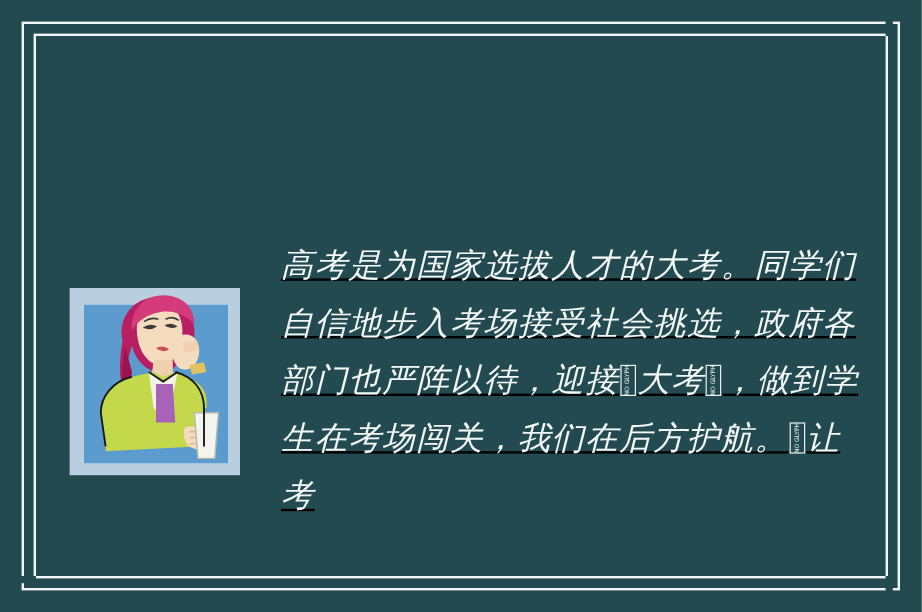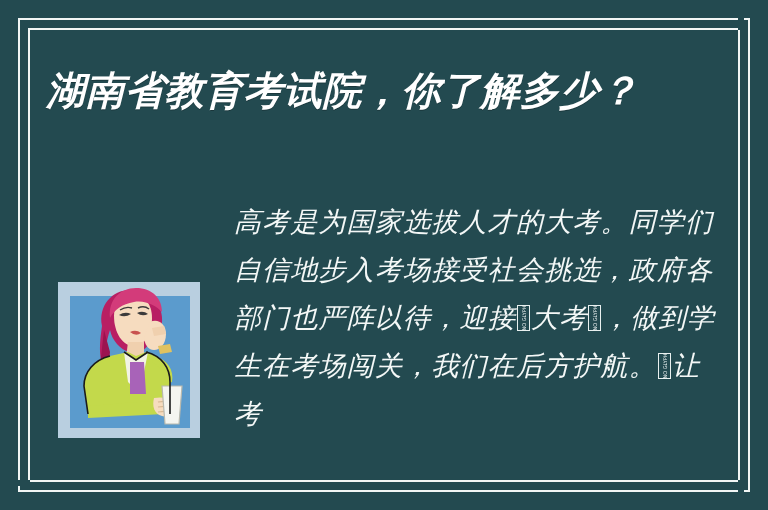--- a/index.html
+++ b/index.html
@@ -69,21 +69,22 @@
     text-shadow: 0 1px 0 rgba(0,0,0,0.25);
   }
 
   
   .content {
     position: absolute;
     left: 46px;
     top: 198px;
     width: 680px;
     display: flex;
-    align-items: flex-end;
+    align-items: center;
+    text-decoration: underline;
   }
 
   
   .figure {
     position: relative;
     flex: 0 0 auto;
     width: 142px;
     height: 156px;
     margin-left: 12px;
     background: #b9cfe0;
@@ -151,21 +152,20 @@
 <body>
 
 <div id="poster">
 
   <div class="frame-outer"></div>
   <div class="frame-inner"></div>
   <div class="notch tr"></div>
   <div class="notch br"></div>
   <div class="notch bl"></div>
 
-  <div class="title">湖南省教育考试院，你了解多少？</div>
 
   <div class="content">
 
     <div class="figure">
       <div class="panel"></div>
       <svg viewBox="0 0 142 156" xmlns="http://www.w3.org/2000/svg">
 
         <path d="M44 44 C40 24 54 8 72 8 C92 8 106 22 104 42 L104 62 C104 62 100 50 96 46 C92 70 80 72 72 70 C62 68 54 58 52 48 C48 60 46 74 46 84 C40 76 42 58 44 44 Z" fill="#b81f63"></path>
         <path d="M46 48 C44 66 42 88 38 104 C34 116 32 120 30 124 L44 126 C48 110 50 88 52 70 Z" fill="#9c1350"></path>
 

